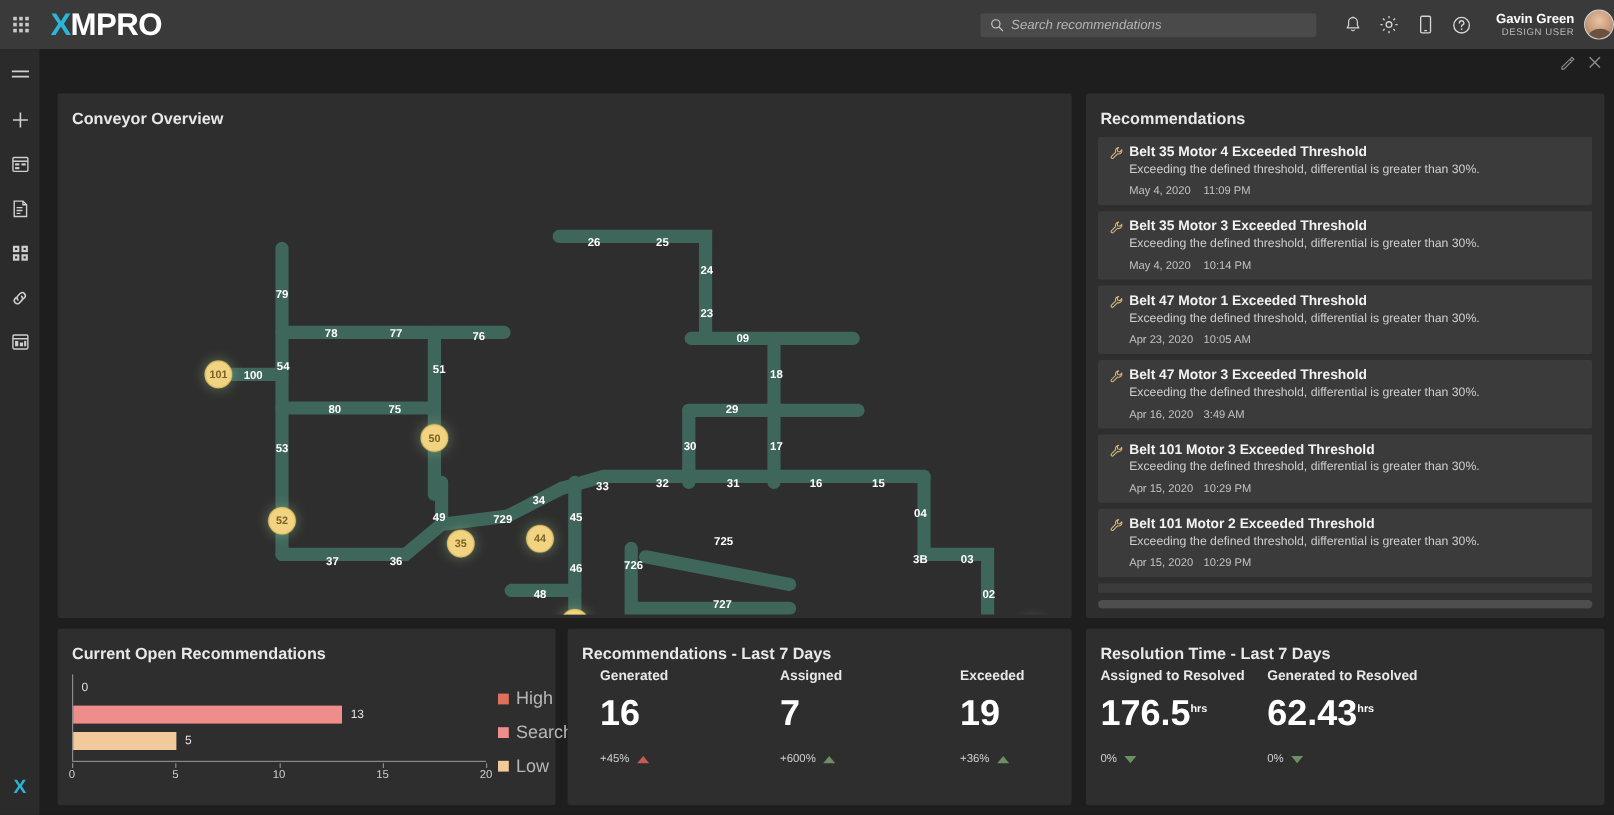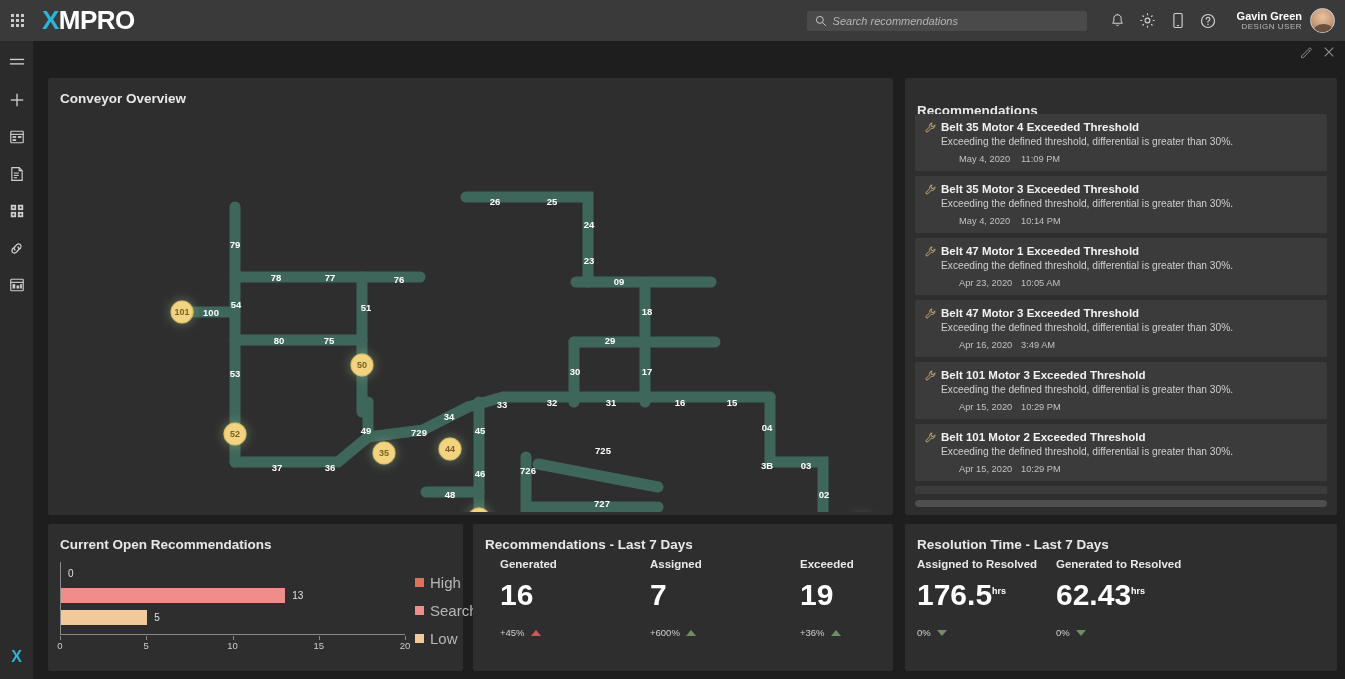--- a/index.html
+++ b/index.html
@@ -24,21 +24,20 @@
   .grid-dots i { width: 3px; height: 3px; background: #c9c9c9; display: block; }
   .logo { display: flex; align-items: center; margin-left: 8px; letter-spacing: -0.5px; }
   .logo-x {
     font-size: 26px; font-weight: bold; color: #29b6d8;
     font-family: "Liberation Sans", sans-serif;
   }
   .logo-rest { font-size: 26px; font-weight: bold; color: #ffffff; }
 
   .topbar-right {
     margin-left: auto; display: flex; align-items: center; height: 41px;
-    padding-right: 10px;
   }
   .searchbox {
     width: 280px; height: 20px; background: #4a4a4a;
     border-radius: 2px; display: flex; align-items: center;
     padding: 0 8px; margin-right: 16px;
   }
   .searchbox .ph {
     font-size: 11px; color: #b5b5b5; font-style: italic; margin-left: 6px;
   }
   .tb-icon {
@@ -90,37 +89,37 @@
     color: #e8e8e8; font-size: 13.5px; font-weight: bold;
   }
 
   
   #conveyor-panel { left: 15px; top: 37px; width: 845px; height: 437px; }
   #conveyor-panel .panel-title { position: absolute; left: 12px; top: 13px; }
   .conveyor-stage { position: absolute; left: 0; top: 34px; width: 845px; height: 400px; }
 
   
   #recs-panel { left: 872px; top: 37px; width: 432px; height: 437px; }
-  #recs-panel .panel-title { position: absolute; left: 12px; top: 13px; margin-top: 12px; }
+  #recs-panel .panel-title { position: absolute; left: 12px; top: 13px; }
   .recs-list {
     position: absolute; left: 10px; top: 36px; width: 412px; height: 380px;
     overflow: hidden;
   }
   .rec-card {
     background: #3b3b3b; border-radius: 2px; margin-bottom: 5px;
     padding: 7px 10px 7px 10px; position: relative;
   }
   .rec-head { display: flex; align-items: center; gap: 5px; }
   .rec-title { font-size: 11.5px; font-weight: bold; color: #f2f2f2; }
   .rec-desc { font-size: 10.2px; color: #cfcfcf; margin-top: 3px; margin-left: 16px; }
   .rec-meta {
     font-size: 9.3px; color: #c2c2c2; margin-top: 7px; margin-left: 16px;
     display: flex;
   }
-  .rec-date { width: 62px; margin-left: 18px; }
+  .rec-date { width: 62px; }
   .rec-scroll {
     position: absolute; left: 10px; bottom: 8px; width: 412px; height: 7px;
     background: #232323; border-radius: 4px;
   }
   .rec-scroll-thumb {
     width: 100%; height: 7px; background: #4e4e4e; border-radius: 4px;
   }
 
   
   #open-recs-panel { left: 15px; top: 483px; width: 415px; height: 147px; }

